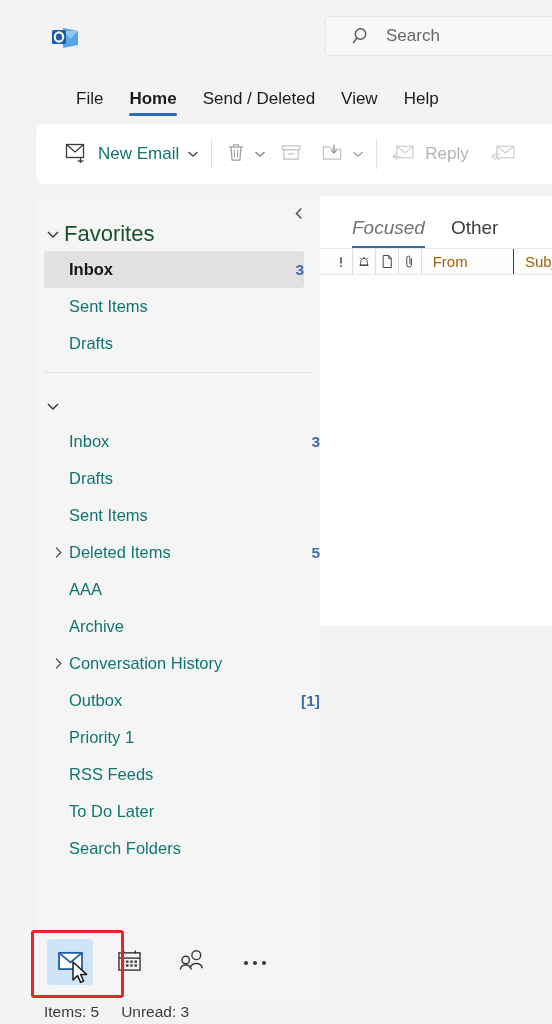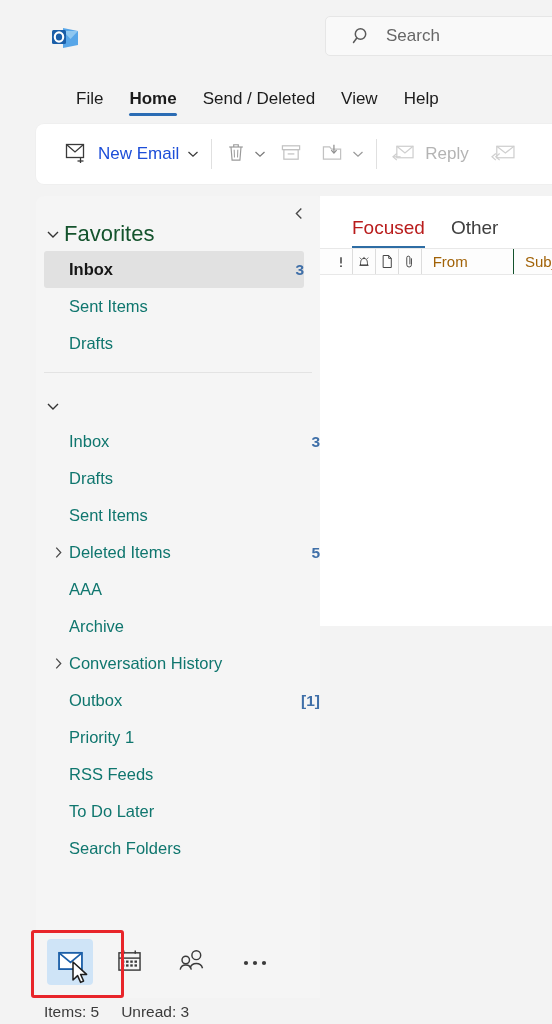--- a/index.html
+++ b/index.html
@@ -73,21 +73,21 @@
     border-radius: 8px;
     display: flex; align-items: center;
     box-shadow: 0 0 0 1px rgba(0,0,0,0.015);
   }
   .rb-item {
     display: flex; align-items: center;
     height: 40px; padding: 0 5px;
     cursor: pointer; border-radius: 4px;
   }
   .rb-label {
-    font-size: 17px; color: #1d4ed8; margin-left: 9px; white-space: nowrap;
+    font-size: 17px; color: #0f766e; margin-left: 9px; white-space: nowrap;
   }
   .rb-label.disabled { color: #b4b4b4; }
   .rb-caret {
     width: 18px; height: 100%;
     display: flex; align-items: center; justify-content: center;
     cursor: pointer;
   }
   .rb-sep {
     width: 1px; height: 30px; background: #e0e0e0; margin: 0 9px;
   }
@@ -160,21 +160,21 @@
   .pivot-row {
     display: flex; align-items: flex-end;
     height: 52px; padding-left: 32px;
   }
   .pivot {
     position: relative;
     font-size: 19px; color: #3f3f3f;
     padding-bottom: 9px; margin-right: 26px;
     cursor: pointer; white-space: nowrap;
   }
-  .pivot.active { color: #b91c1c; }
+  .pivot.active { color: #737373; font-style: italic; }
   .pivot.active::after {
     content: ""; position: absolute;
     left: 0; right: 0; bottom: 0; height: 2.5px; background: #2e6da4;
   }
   .colheader {
     display: flex; align-items: center;
     height: 27px;
     border-top: 1px solid #e8e8e8;
     border-bottom: 1px solid #e8e8e8;
     background: #fdfdfd;

